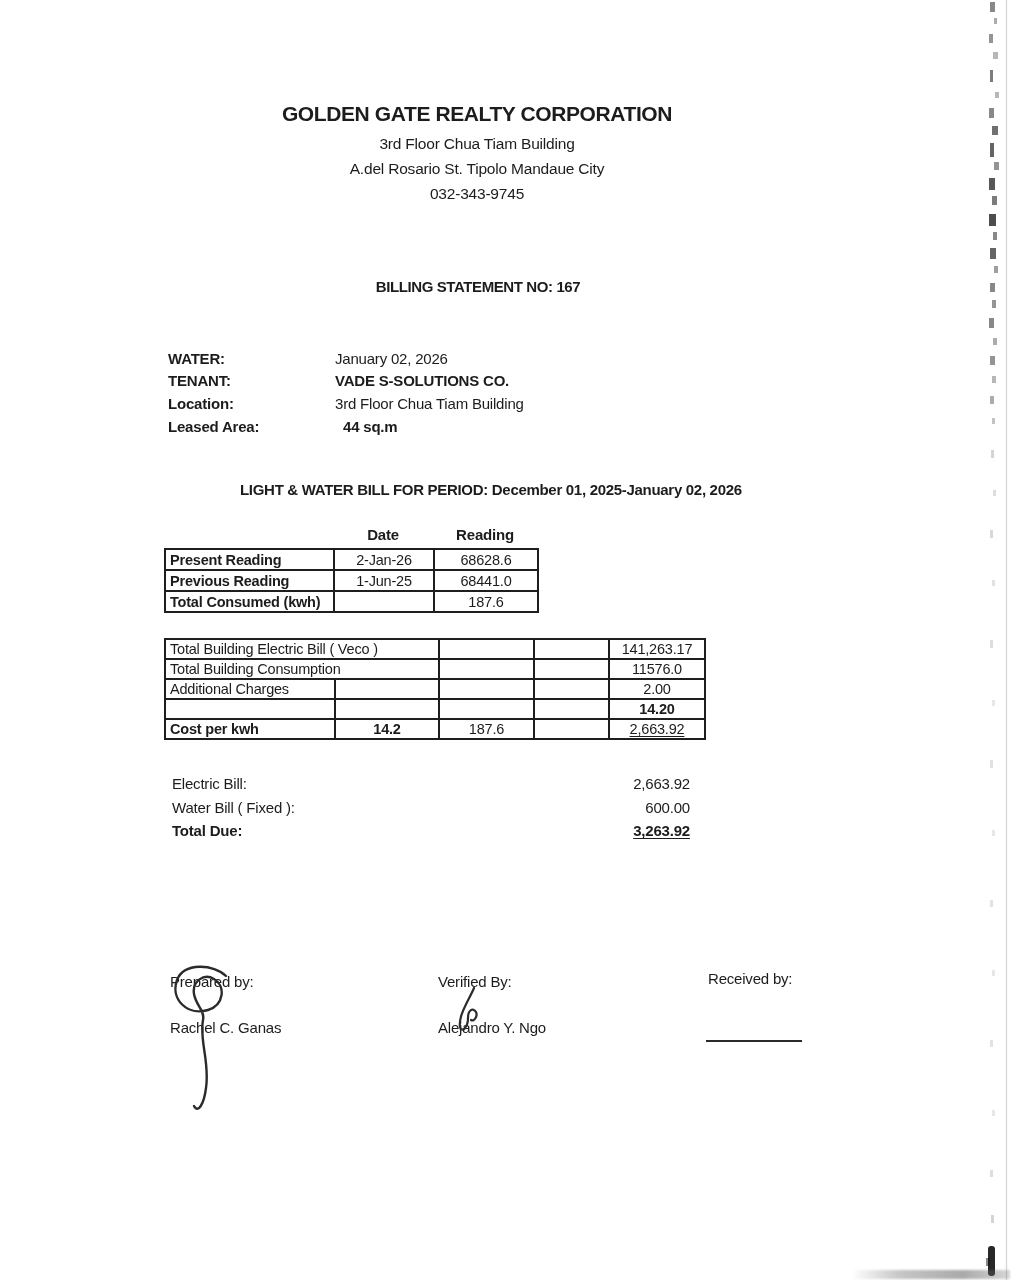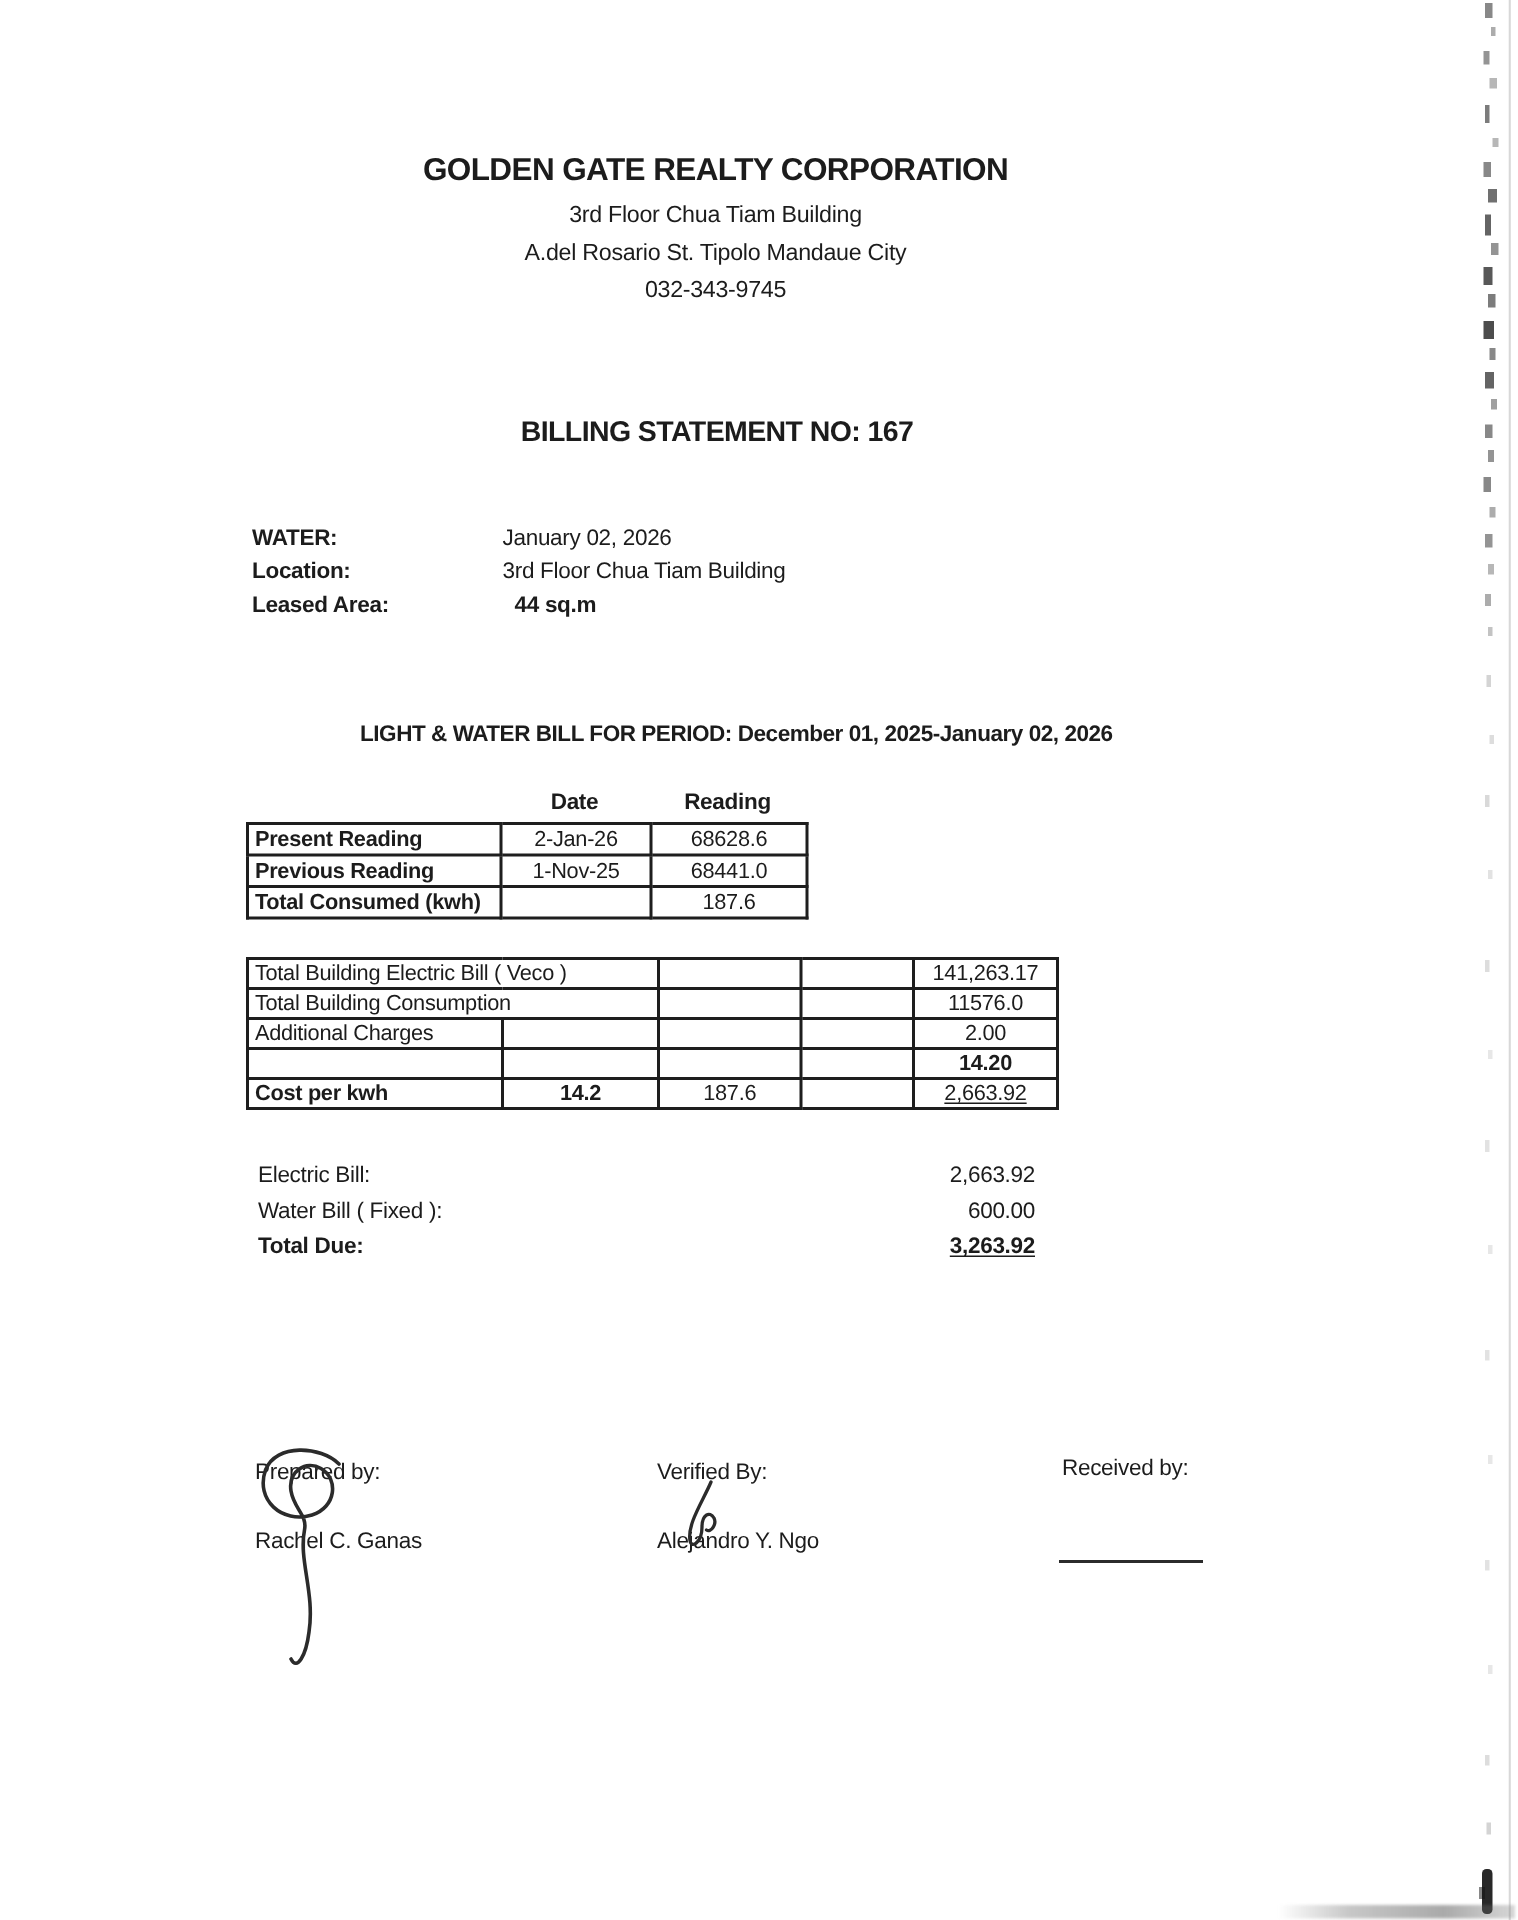--- a/index.html
+++ b/index.html
@@ -8,21 +8,21 @@
   .page {
     position:relative; width:1012px; height:1280px;
     background:#ffffff; color:#1c1c1c; overflow:hidden;
     letter-spacing:-0.2px;
   }
   
   .header { position:absolute; top:102px; left:1px; width:952px; text-align:center; }
   .company { font-size:21px; font-weight:bold; letter-spacing:-0.4px; margin-bottom:5px; }
   .hline { font-size:15.5px; line-height:25px; }
   .stmt-title { position:absolute; top:278px; left:2px; width:952px; text-align:center;
-                font-size:19px; font-weight:bold; letter-spacing:-0.4px; }
+                font-size:15px; font-weight:bold; letter-spacing:-0.4px; }
   
   .info { position:absolute; top:347px; left:168px; font-size:15px; }
   .info-row { display:flex; height:22.6px; align-items:center; }
   .info-label { width:167px; font-weight:bold; }
   .info-value.vbold { font-weight:bold; }
   .info-value.indent { padding-left:8px; }
   
   .period { position:absolute; top:481px; left:240px; font-size:15px; font-weight:bold; letter-spacing:-0.3px; }
   
   .t1-head { position:absolute; top:526px; font-size:15px; font-weight:bold; text-align:center; }
@@ -65,20 +65,24 @@
   </div>
 
   <div class="stmt-title">BILLING STATEMENT NO: 167</div>
 
   <div class="info">
     <div class="info-row">
       <span class="info-label">WATER:</span>
       <span class="info-value">January 02, 2026</span>
     </div>
     <div class="info-row">
+      <span class="info-label">TENANT:</span>
+      <span class="info-value vbold">VADE S-SOLUTIONS CO.</span>
+    </div>
+    <div class="info-row">
       <span class="info-label">Location:</span>
       <span class="info-value">3rd Floor Chua Tiam Building</span>
     </div>
     <div class="info-row">
       <span class="info-label">Leased Area:</span>
       <span class="info-value vbold indent">44 sq.m</span>
     </div>
   </div>
 
   <div class="period">LIGHT &amp; WATER BILL FOR PERIOD: December 01, 2025-January 02, 2026</div>
@@ -93,21 +97,21 @@
         <col style="width:104px">
       </colgroup>
     <tbody>
         <tr>
       <td class="lbl">Present Reading</td>
       <td class="ctr">2-Jan-26</td>
       <td class="ctr">68628.6</td>
     </tr>
     <tr>
       <td class="lbl">Previous Reading</td>
-      <td class="ctr">1-Nov-25</td>
+      <td class="ctr">1-Jun-25</td>
       <td class="ctr">68441.0</td>
     </tr>
     <tr>
       <td class="lbl">Total Consumed (kwh)</td>
       <td class="ctr"></td>
       <td class="ctr">187.6</td>
     </tr>
   </tbody>
     </table>
 

